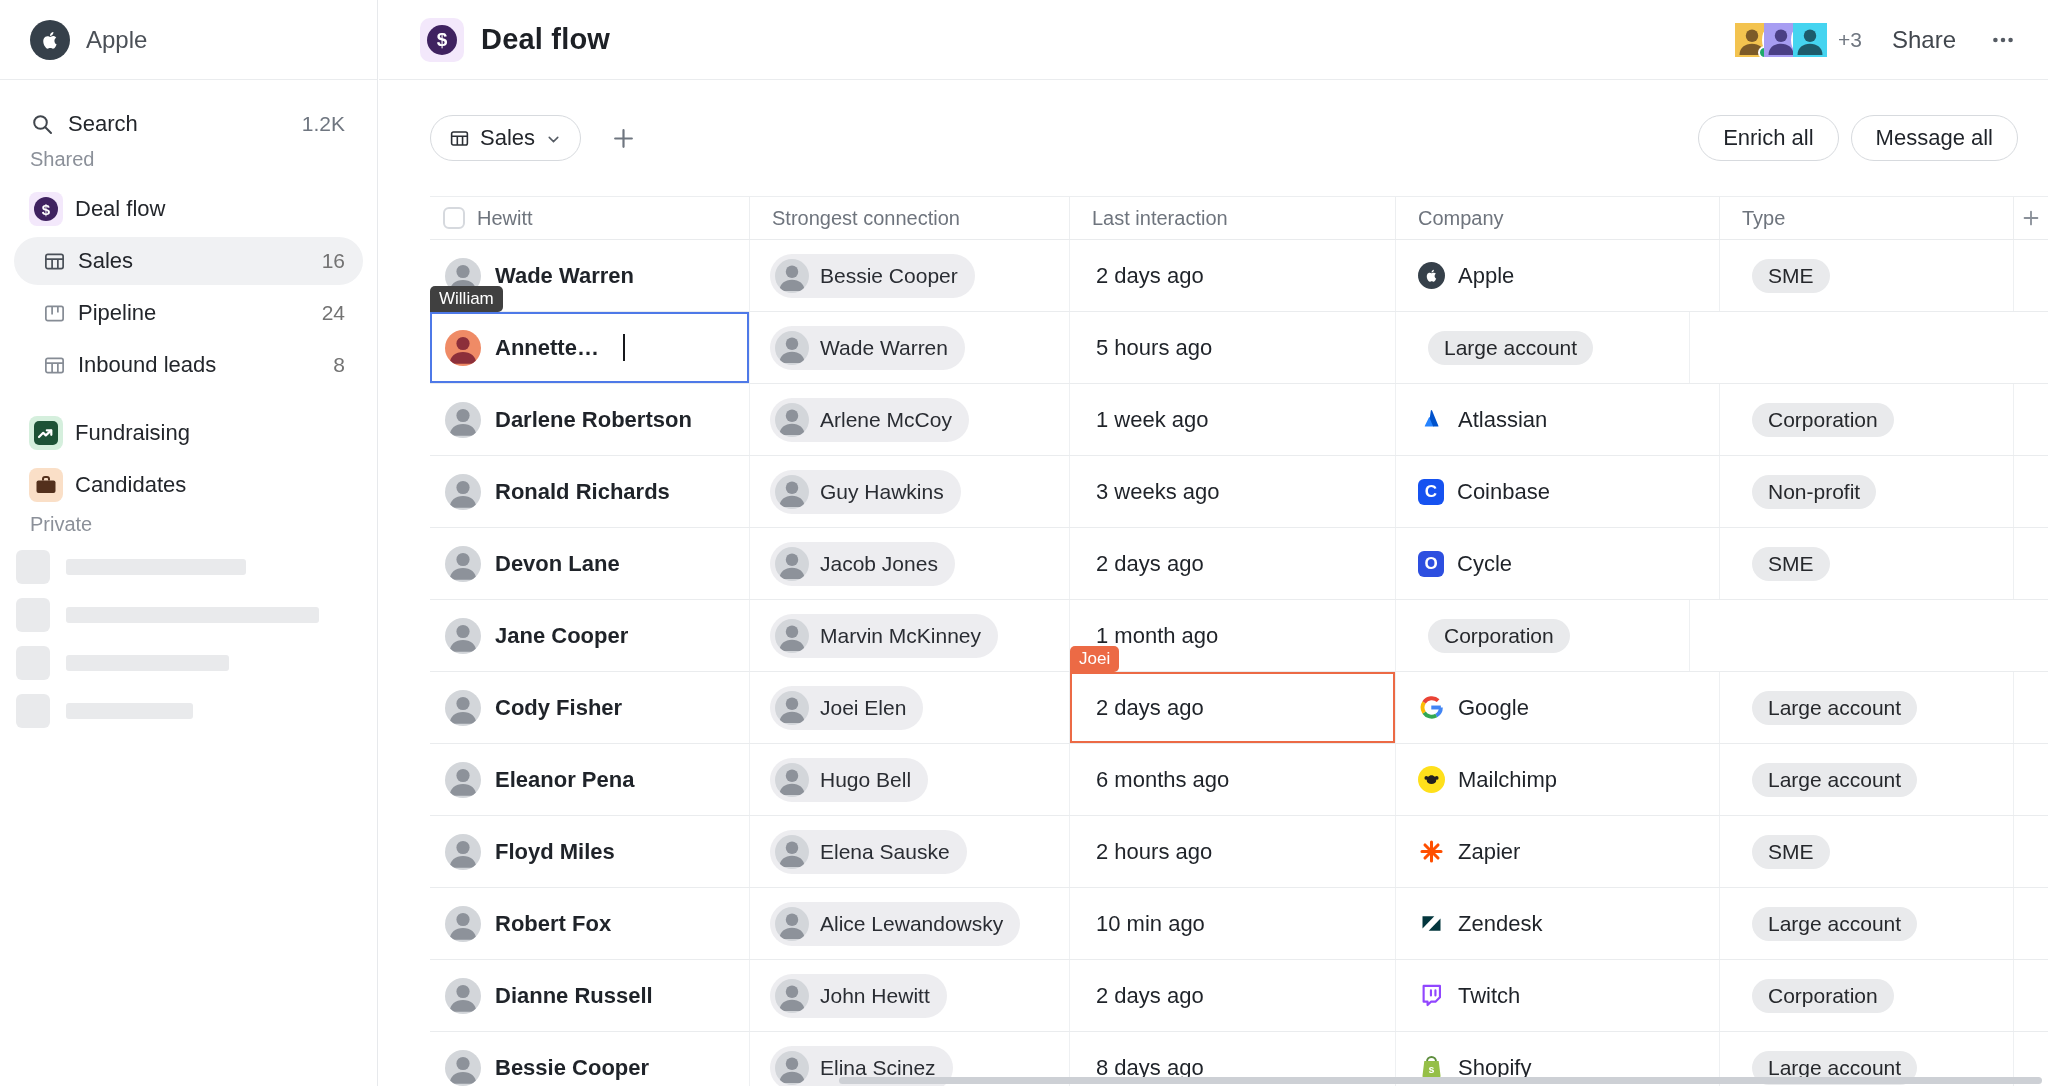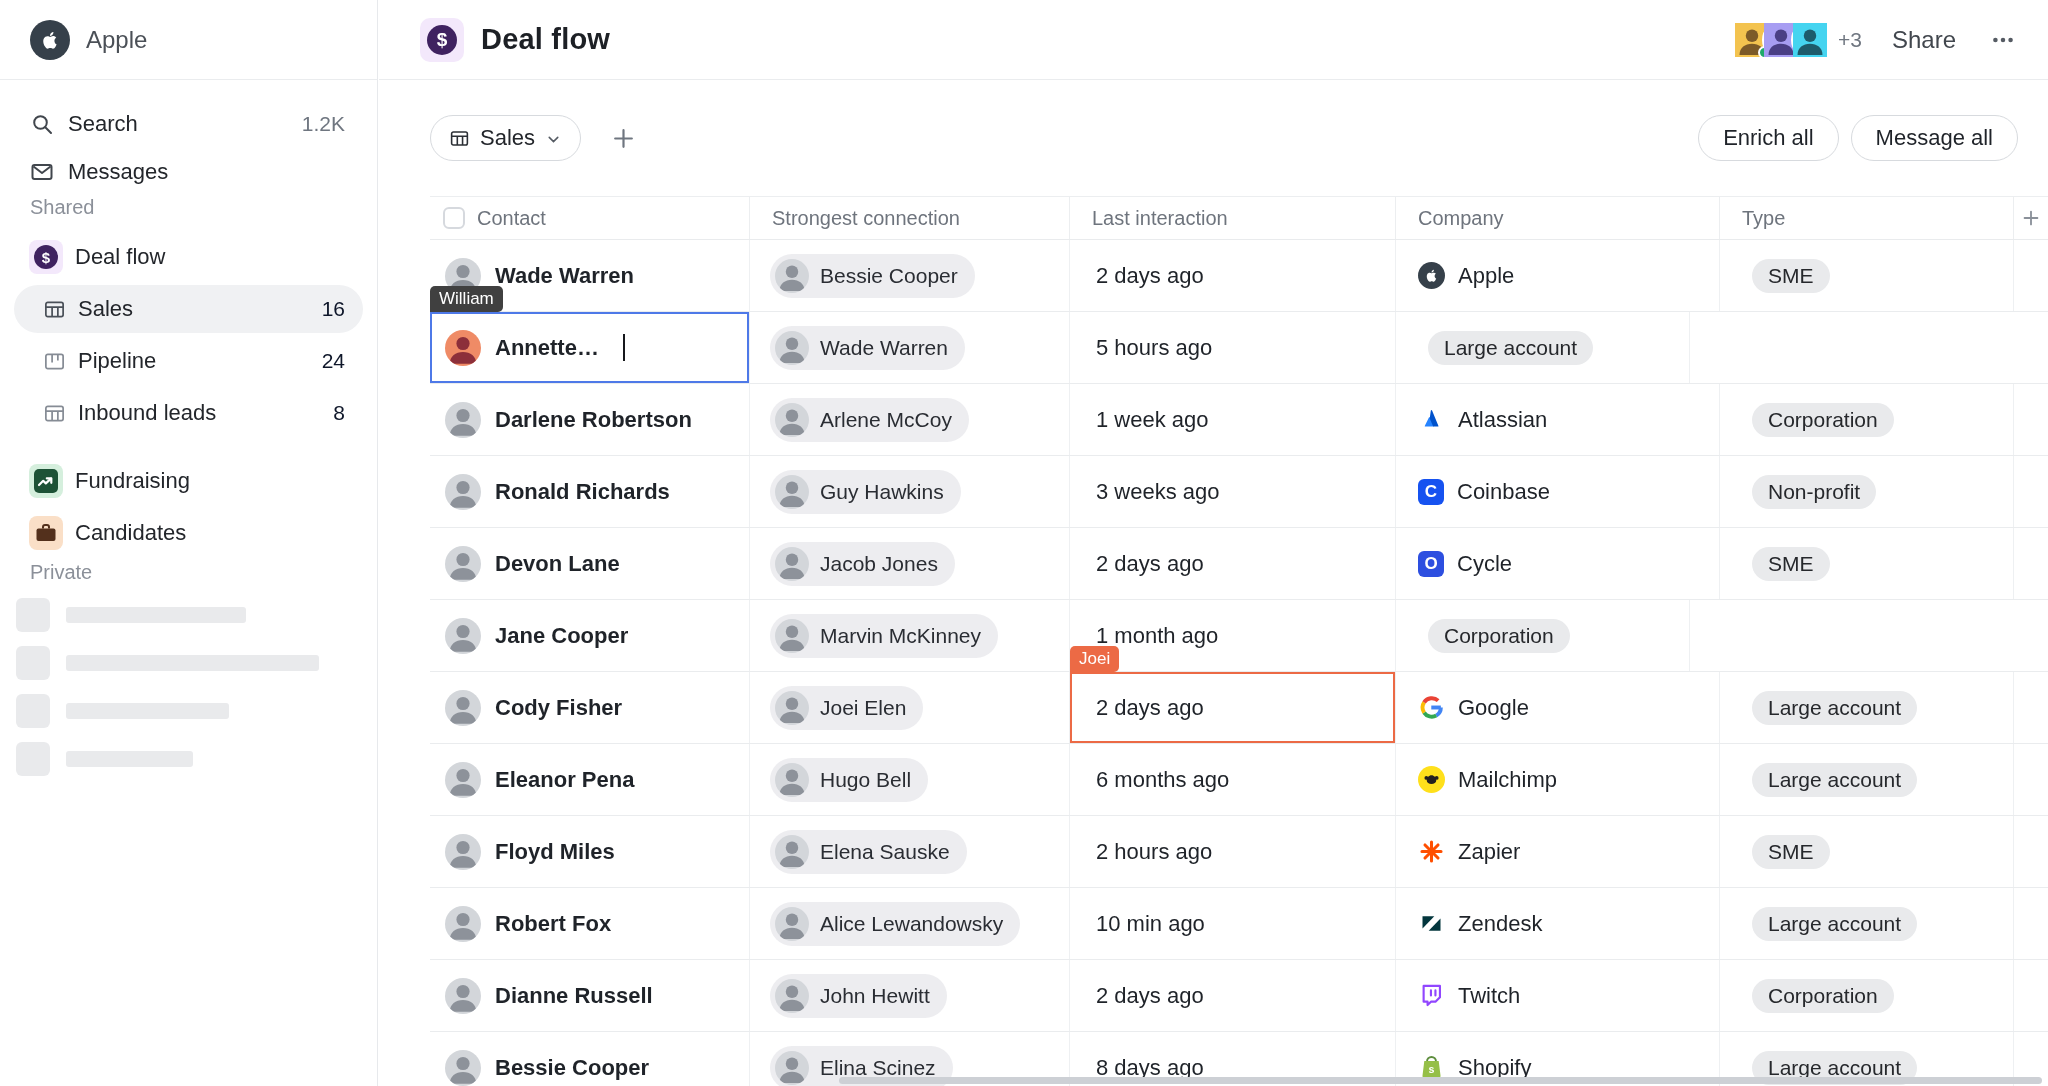--- a/index.html
+++ b/index.html
@@ -20,21 +20,21 @@
   .nav-row .lbl{font-size:22px;font-weight:500;color:#23262b;}
   .nav-row .cnt{margin-left:auto;font-size:21px;color:#6f7680;padding-right:6px;}
   .nav-row svg.glyph{width:24px;height:24px;}
   .sec-label{font-size:20px;color:#8b9099;padding-left:16px;margin-bottom:14px;}
   .item{height:48px;display:flex;align-items:center;gap:12px;padding:0 12px 0 15px;border-radius:24px;margin-bottom:4px;}
   .item.lvl1{padding-left:29px;}
   .item.sel{background:#f0f1f3;}
   .item .ibox{width:34px;height:34px;border-radius:8px;display:flex;align-items:center;justify-content:center;flex:0 0 auto;}
   .item svg.bare{width:23px;height:23px;flex:0 0 auto;}
   .item .lbl{font-size:22px;font-weight:500;color:#23262b;}
-  .item .cnt{margin-left:auto;font-size:21px;color:#0f172a;padding-right:6px;}
+  .item .cnt{margin-left:auto;font-size:21px;color:#737373;padding-right:6px;}
   .gap-top{margin-top:20px;}
   .dollar-circle{width:24px;height:24px;border-radius:50%;background:#3f2260;color:#fff;font-size:15px;font-weight:700;
                  display:flex;align-items:center;justify-content:center;}
   .skel-row{display:flex;align-items:center;gap:16px;margin:14px 0 14px 2px;height:34px;}
   .skel-sq{width:34px;height:34px;border-radius:6px;background:#e9eaec;}
   .skel-bar{height:16px;border-radius:3px;background:#e9eaec;}
 
   
   .main{position:absolute;left:379px;top:0;width:1669px;height:100%;background:#fff;}
   .topbar{height:80px;border-bottom:1px solid #eaecee;display:flex;align-items:center;padding:0 30px 0 41px;}
@@ -124,29 +124,20 @@
     <div class="side-body">
       <div class="nav-row">
         <span id="ic-search">
             <svg class="glyph" viewBox="0 0 24 24" fill="none" stroke="#41464d" stroke-width="2" stroke-linecap="round">
               <circle cx="10.5" cy="10.5" r="6.3"></circle>
               <path d="M15.3 15.3 21 21"></path>
             </svg>
           </span>
         <span class="lbl">Search</span>
         <span class="cnt">1.2K</span>
-      </div>
-      <div class="nav-row">
-        <span id="ic-mail">
-            <svg class="glyph" viewBox="0 0 24 24" fill="none" stroke="#41464d" stroke-width="2" stroke-linejoin="round">
-              <rect x="2.5" y="5" width="19" height="14" rx="2"></rect>
-              <path d="M3.5 6.5 12 13l8.5-6.5"></path>
-            </svg>
-          </span>
-        <span class="lbl">Messages</span>
       </div>
       <div class="sec-label">Shared</div>
       <div id="shared-list">
           <div class="item   ">
      <span class="ibox" style="background:#f3e8fb">
               <span class="dollar-circle">$</span>
             </span>
      <span class="lbl">Deal flow</span>
 
    </div>
@@ -277,21 +268,21 @@
         </div>
       <div class="spacer"></div>
       <div class="action-btn">Enrich all</div>
       <div class="action-btn">Message all</div>
     </div>
 
     <div class="table">
       <div class="thead">
         <div class="th c0">
           <span class="checkbox"></span>
-          <span>Contact</span>
+          <span>Hewitt</span>
         </div>
         <div class="th c1">Strongest connection</div>
         <div class="th c2">Last interaction</div>
         <div class="th c3">Company</div>
         <div class="th c4">Type</div>
         <div class="th c5" id="ic-plus-col">
             <svg style="width:22px;height:22px" viewBox="0 0 24 24" fill="none" stroke="#8a9099" stroke-width="2" stroke-linecap="round">
               <path d="M12 5v14M5 12h14"></path>
             </svg>
           </div>

